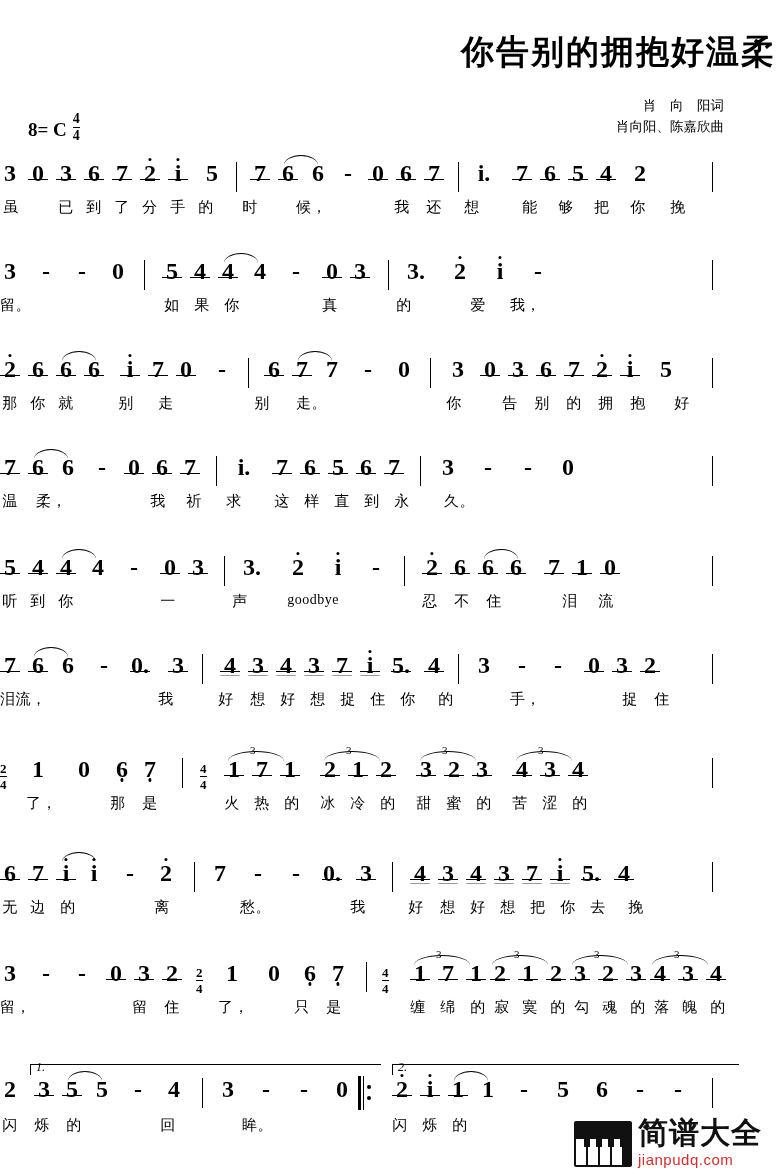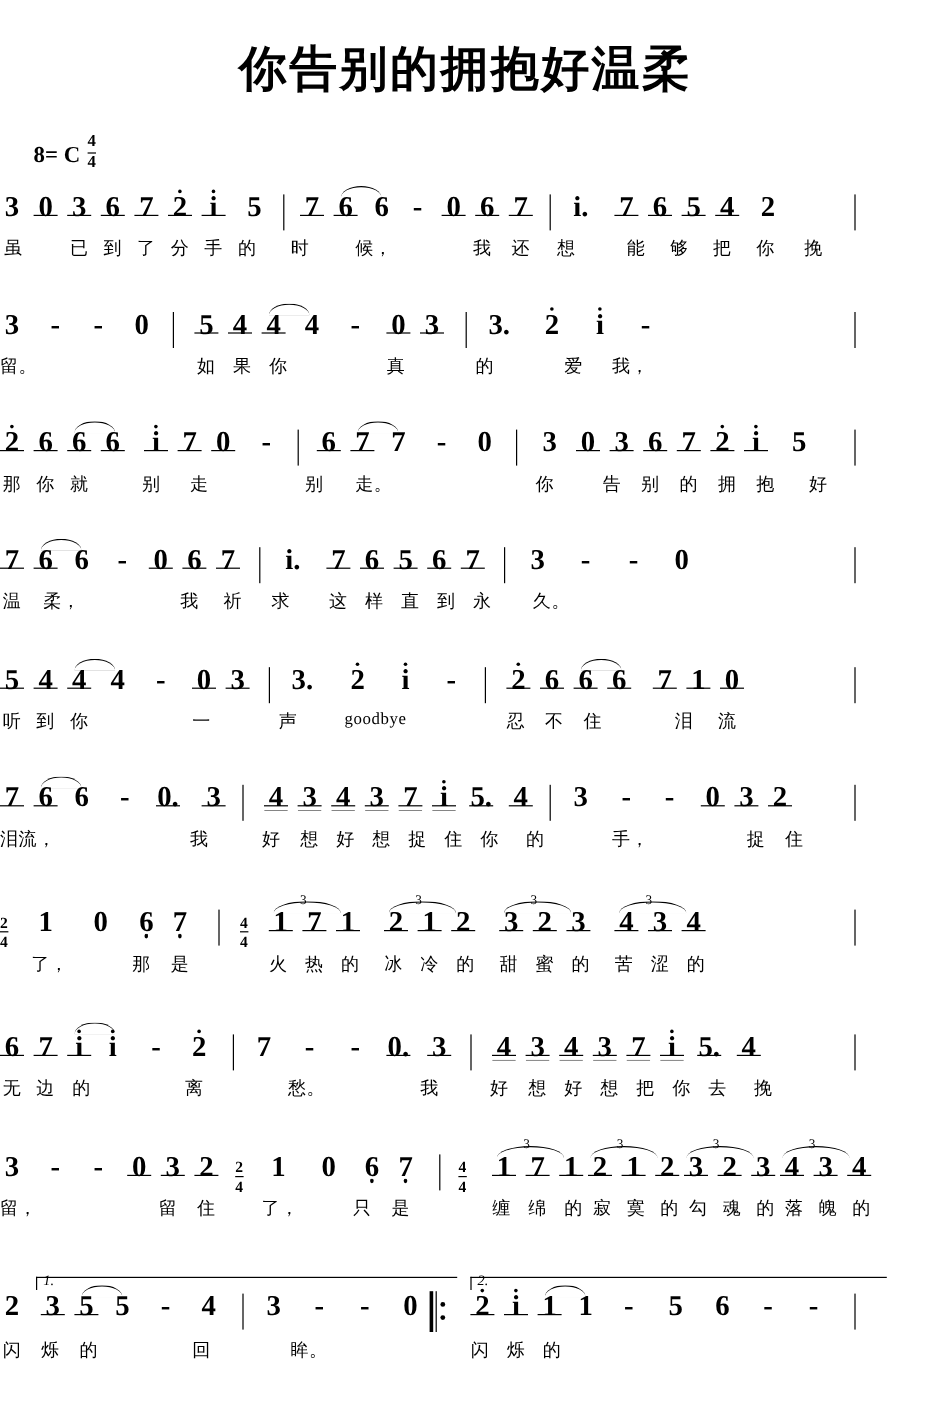--- a/index.html
+++ b/index.html
@@ -14,24 +14,24 @@
     font-family: "Liberation Serif", serif;
     color: #000;
     overflow: hidden;
   }
   .sheet {
     position: relative;
     width: 776px;
     height: 1175px;
   }
   .title {
-    text-align: center;
+    text-align: right;
     font-family: "Liberation Sans", sans-serif;
     font-weight: bold;
-    font-size: 40px;
+    font-size: 33px;
     letter-spacing: 2px;
     padding-top: 30px;
     color: #000;
   }
   .credits {
     position: absolute;
     right: 52px;
     top: 96px;
     text-align: right;
     font-size: 13.5px;
@@ -239,20 +239,24 @@
     margin-top: 4px;
   }
 </style>
 </head>
 <body>
 
 <div class="sheet">
 
   <div class="title">你告别的拥抱好温柔</div>
 
+  <div class="credits">
+    <div>肖　向　阳词</div>
+    <div>肖向阳、陈嘉欣曲</div>
+  </div>
 
   <div class="keysig">
     <span>8= C</span>
     <span class="frac">
       <span class="num">4</span>
       <span class="den">4</span>
     </span>
   </div>
 
   <div class="system" style="top:160px">
@@ -716,14 +720,30 @@
       <span class="lyr" style="left:32px;width:20px">烁</span>
       <span class="lyr" style="left:64px;width:20px">的</span>
       <span class="lyr" style="left:158px;width:20px">回</span>
       <span class="lyr" style="left:242px;width:28px">眸。</span>
       <span class="lyr" style="left:390px;width:20px">闪</span>
       <span class="lyr" style="left:420px;width:20px">烁</span>
       <span class="lyr" style="left:450px;width:20px">的</span>
     </div>
   </div>
 
+  <div class="logo">
+    <div class="piano">
+      <span class="wk" style="left:2px"></span>
+      <span class="wk" style="left:14px"></span>
+      <span class="wk" style="left:26px"></span>
+      <span class="wk" style="left:38px"></span>
+      <span class="bk" style="left:10px"></span>
+      <span class="bk" style="left:22px"></span>
+      <span class="bk" style="left:34px"></span>
+      <span class="bk" style="left:46px"></span>
+    </div>
+    <div class="logo-text">
+      <span class="logo-cn">简谱大全</span>
+      <span class="logo-en">jianpudq.com</span>
+    </div>
+  </div>
 
 </div>
 
 </body></html>

